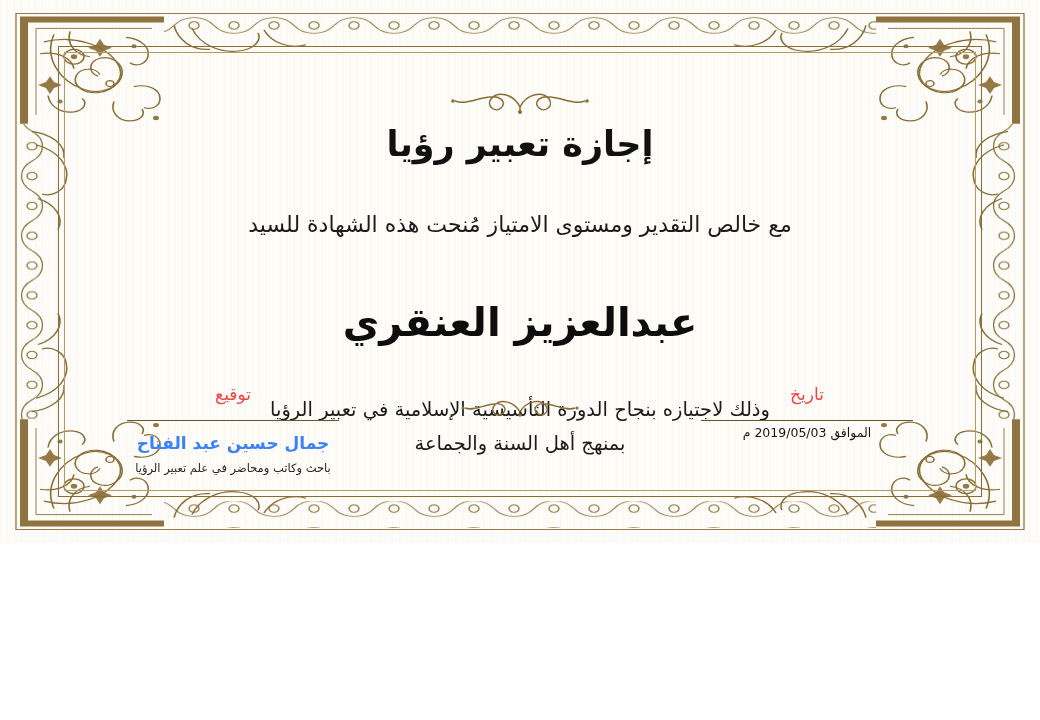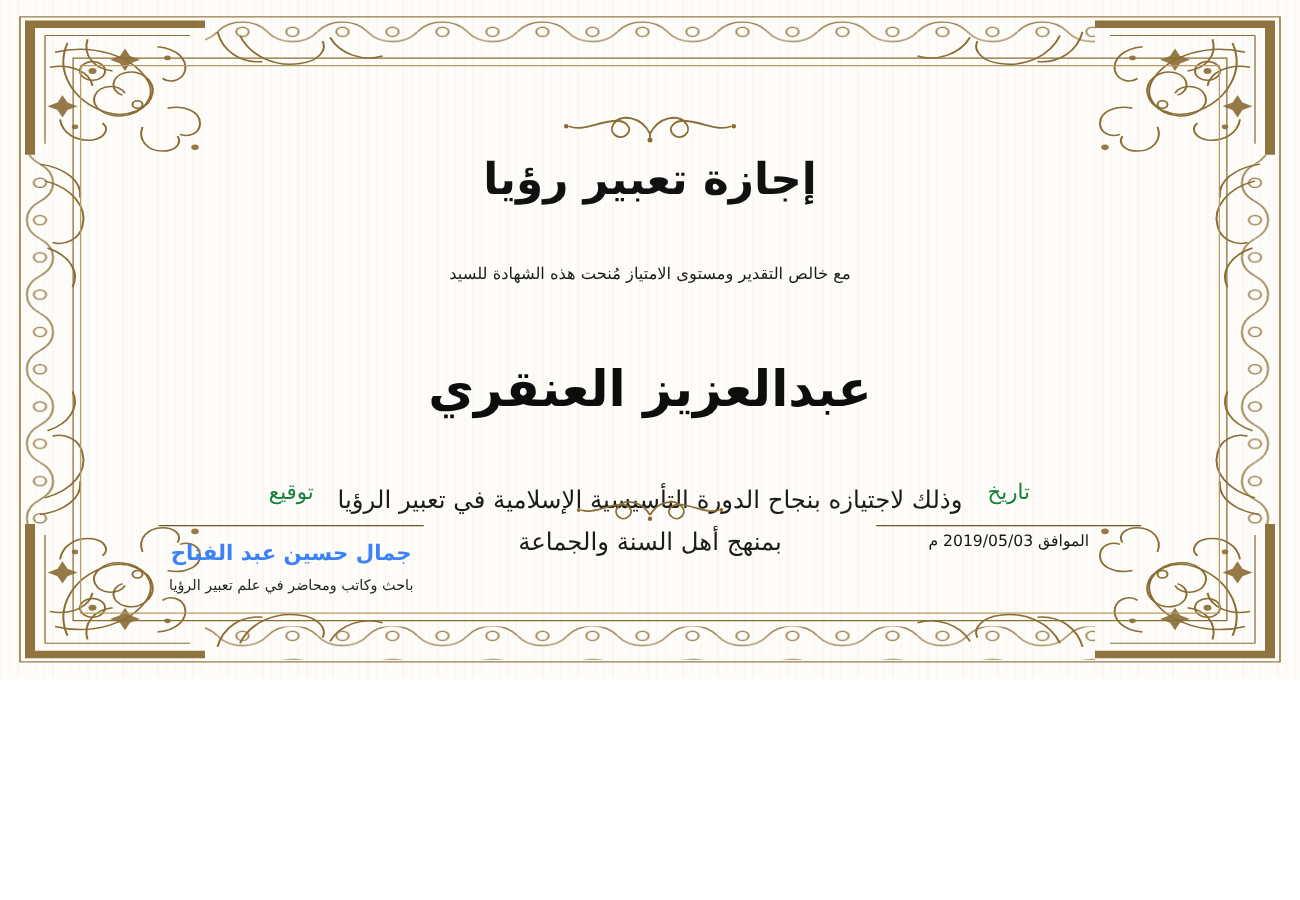--- a/index.html
+++ b/index.html
@@ -92,21 +92,21 @@
   .title {
     margin-top: 6px;
     font-size: 35px;
     font-weight: bold;
     letter-spacing: 0.5px;
     color: #111111;
   }
 
   .subtitle {
     margin-top: 48px;
-    font-size: 13px;
+    font-size: 22px;
     color: #1b1b1b;
     letter-spacing: 0.3px;
   }
 
   .recipient {
     margin-top: 62px;
     font-size: 40px;
     font-weight: bold;
     color: #0d0d0d;
   }
@@ -130,21 +130,21 @@
     align-items: flex-start;
   }
 
   .sign-block {
     width: 270px;
     text-align: center;
   }
 
   .sign-heading {
     font-size: 17px;
-    color: #15803d;
+    color: #ef4444;
     letter-spacing: 3px;
     font-weight: normal;
   }
 
   .sign-line {
     margin: 16px auto 0;
     width: 212px;
     height: 1px;
     background: #6b5526;
   }

